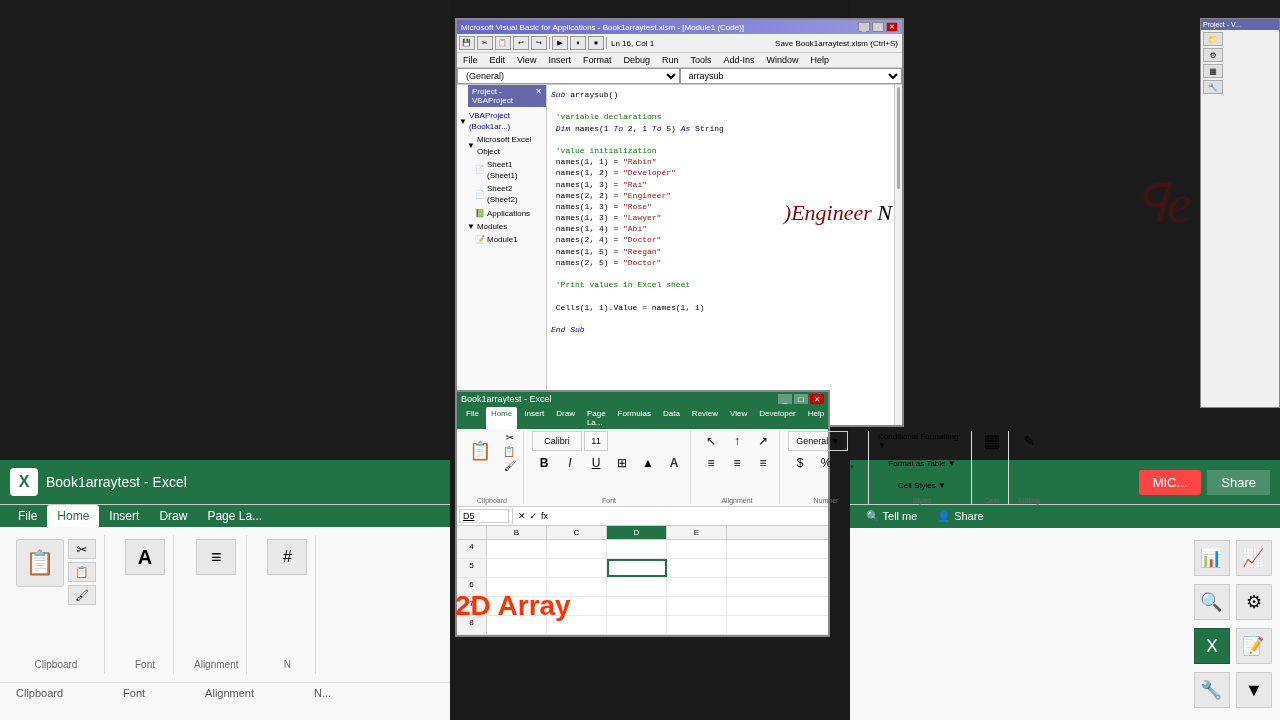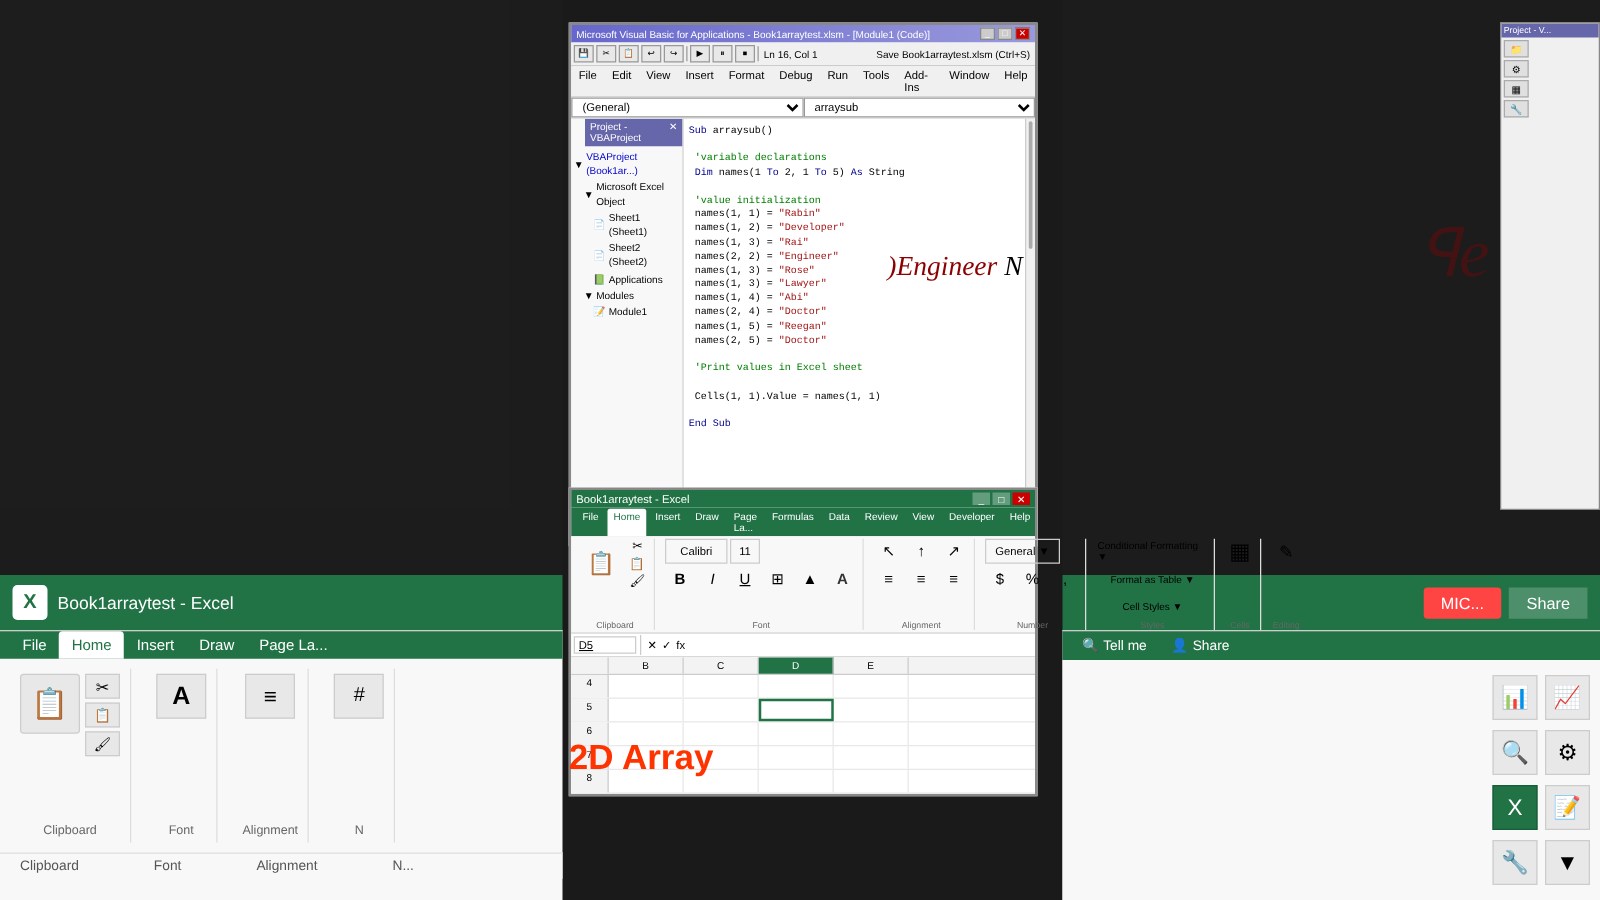--- a/index.html
+++ b/index.html
@@ -9,21 +9,21 @@
       overflow: hidden;
       background: #1a1a1a;
       font-family: Arial, sans-serif;
       position: relative;
     }
 
     
     .vba-window {
       position: absolute;
       left: 455px; top: 18px;
-      width: 375px;
+      width: 449px;
       background: #fff;
       border: 2px solid #888;
       z-index: 20;
       font-size: 9px;
     }
     .vba-titlebar {
       background: linear-gradient(to right, #6666cc, #9999dd);
       color: white;
       font-size: 9px;
       padding: 2px 4px;
@@ -126,21 +126,21 @@
       position: relative;
     }
     .vba-code {
       font-family: 'Courier New', monospace;
       font-size: 8px;
       padding: 4px;
       line-height: 1.4;
       color: #000;
       white-space: pre;
     }
-    .vba-code .keyword { color: #00008B; }
+    .vba-code .keyword { color: #00008B; font-style: italic; }
     .vba-code .comment { color: #008000; text-align: center; }
     .vba-code .string { color: #a31515; }
 
     
     .subscribe-vba {
       position: absolute;
       right: 10px;
       top: 180px;
       font-size: 22px;
       font-style: italic;

